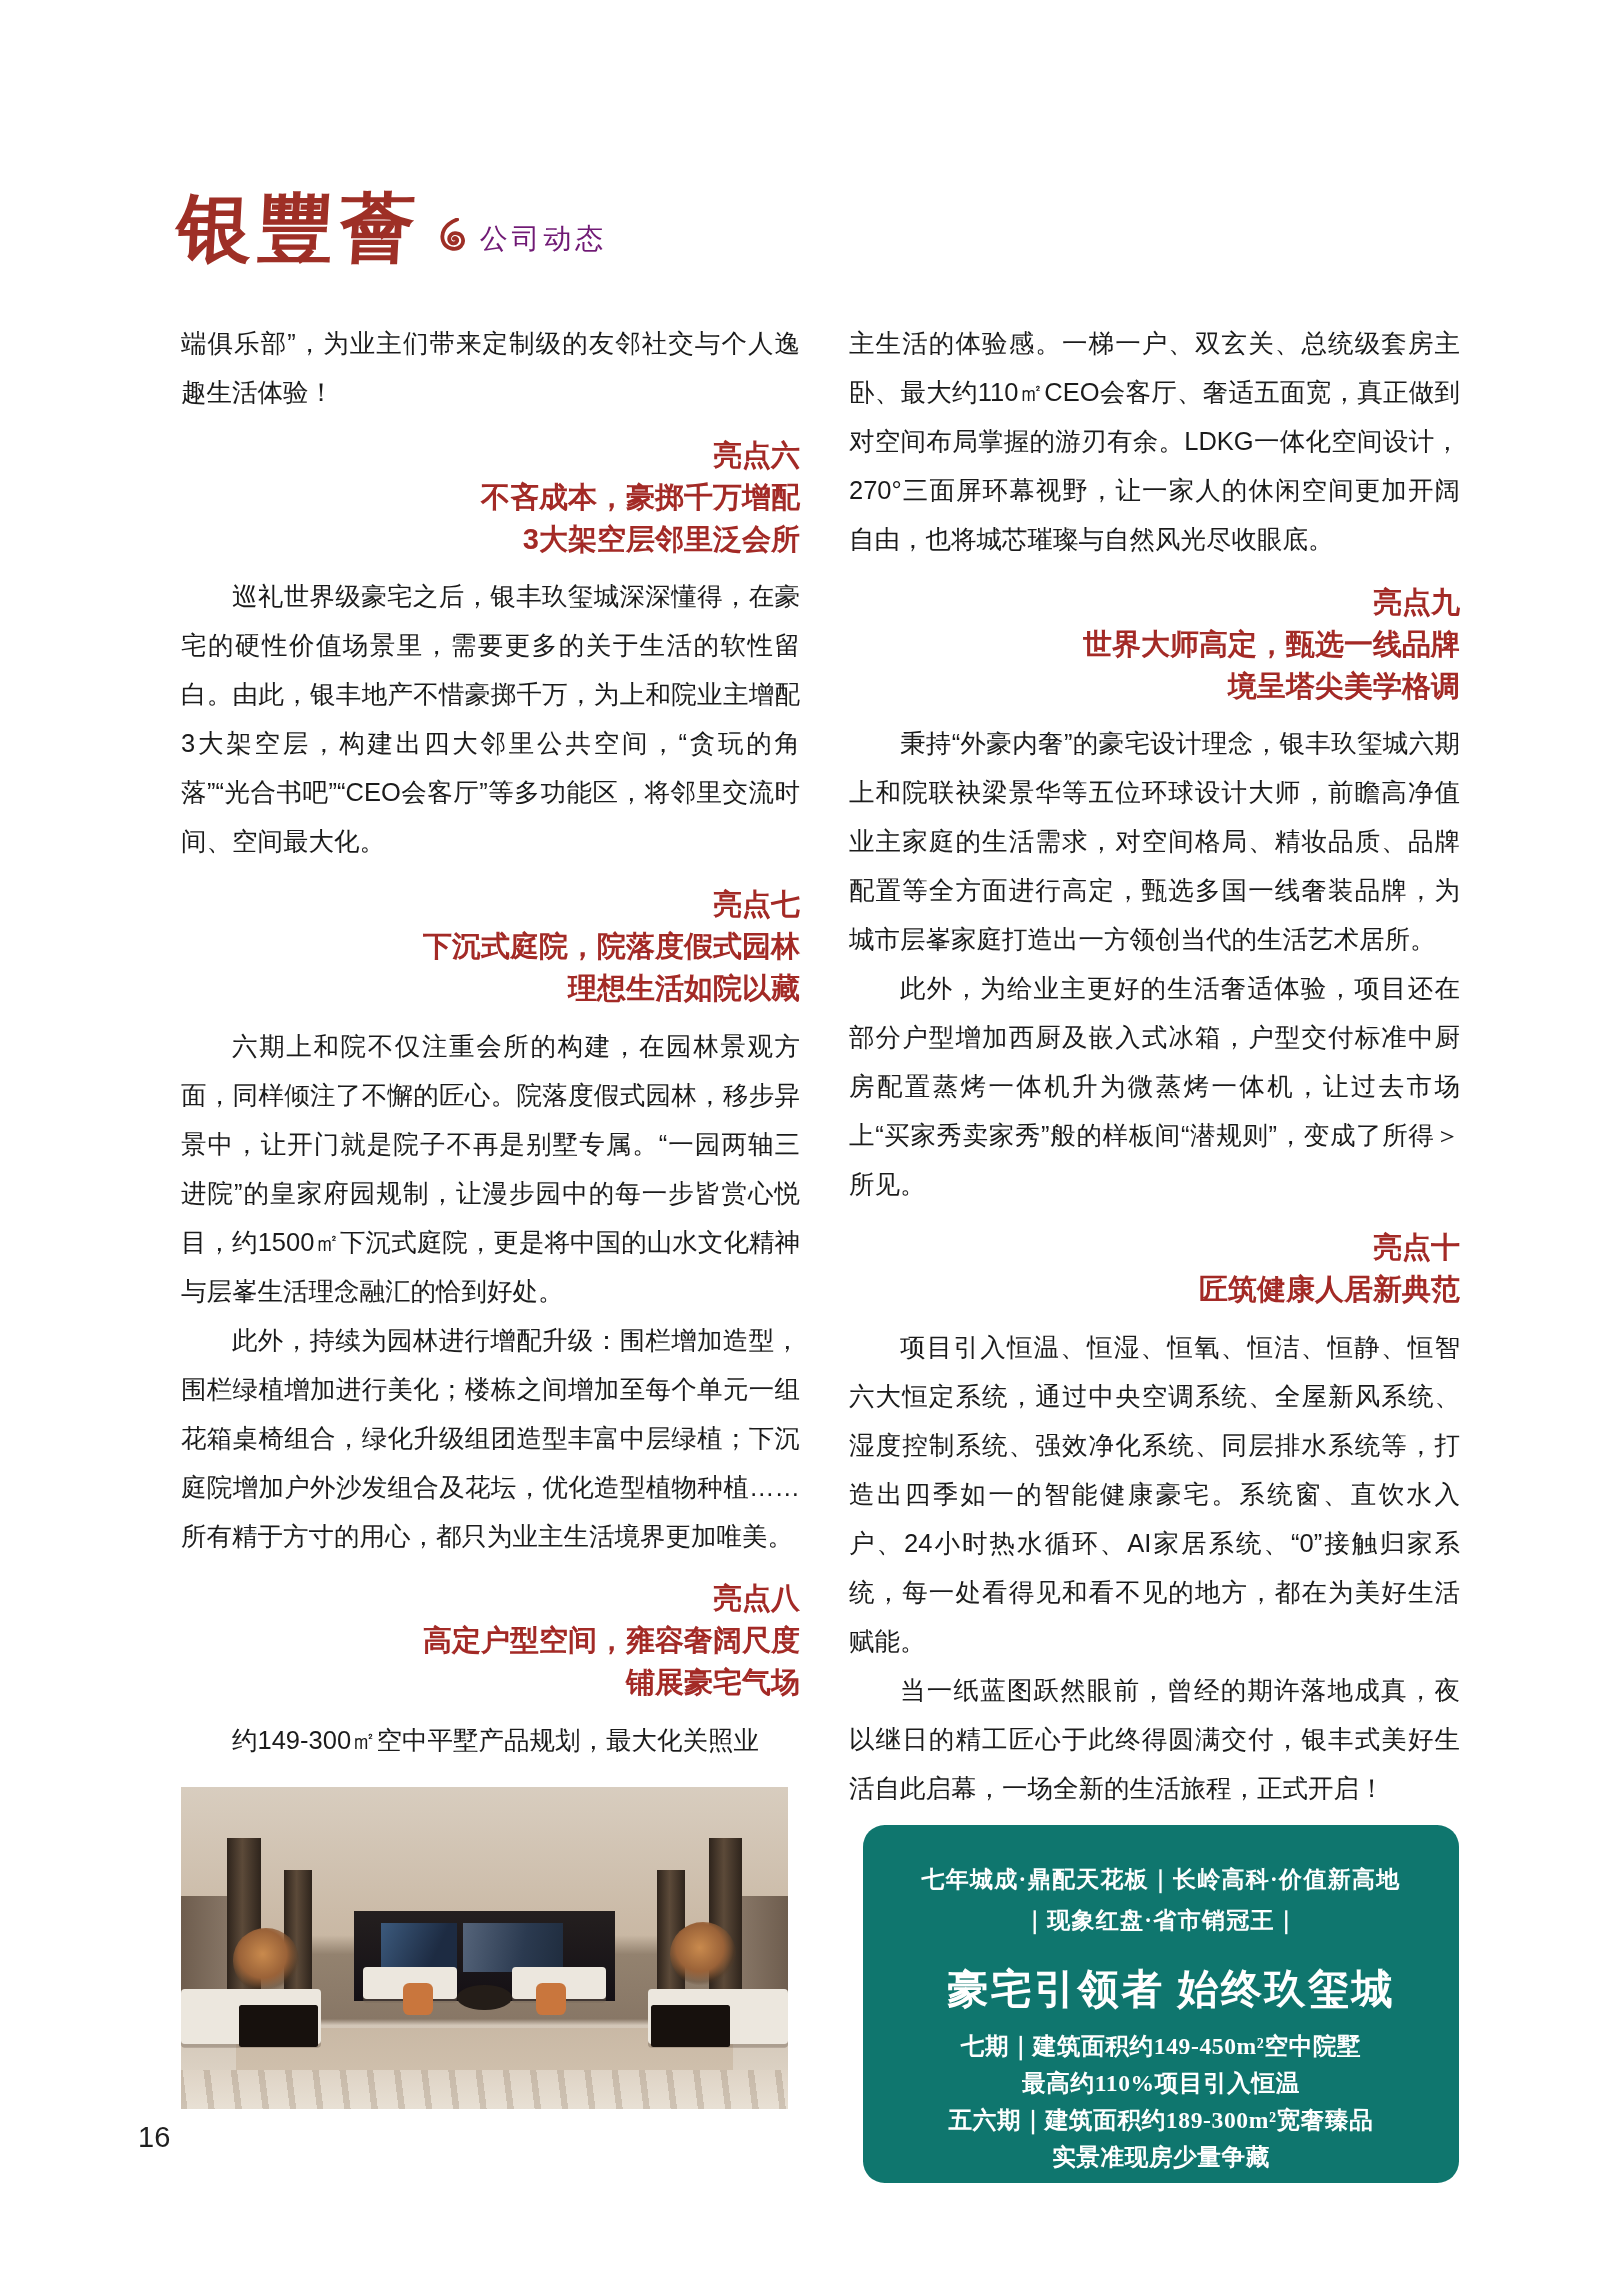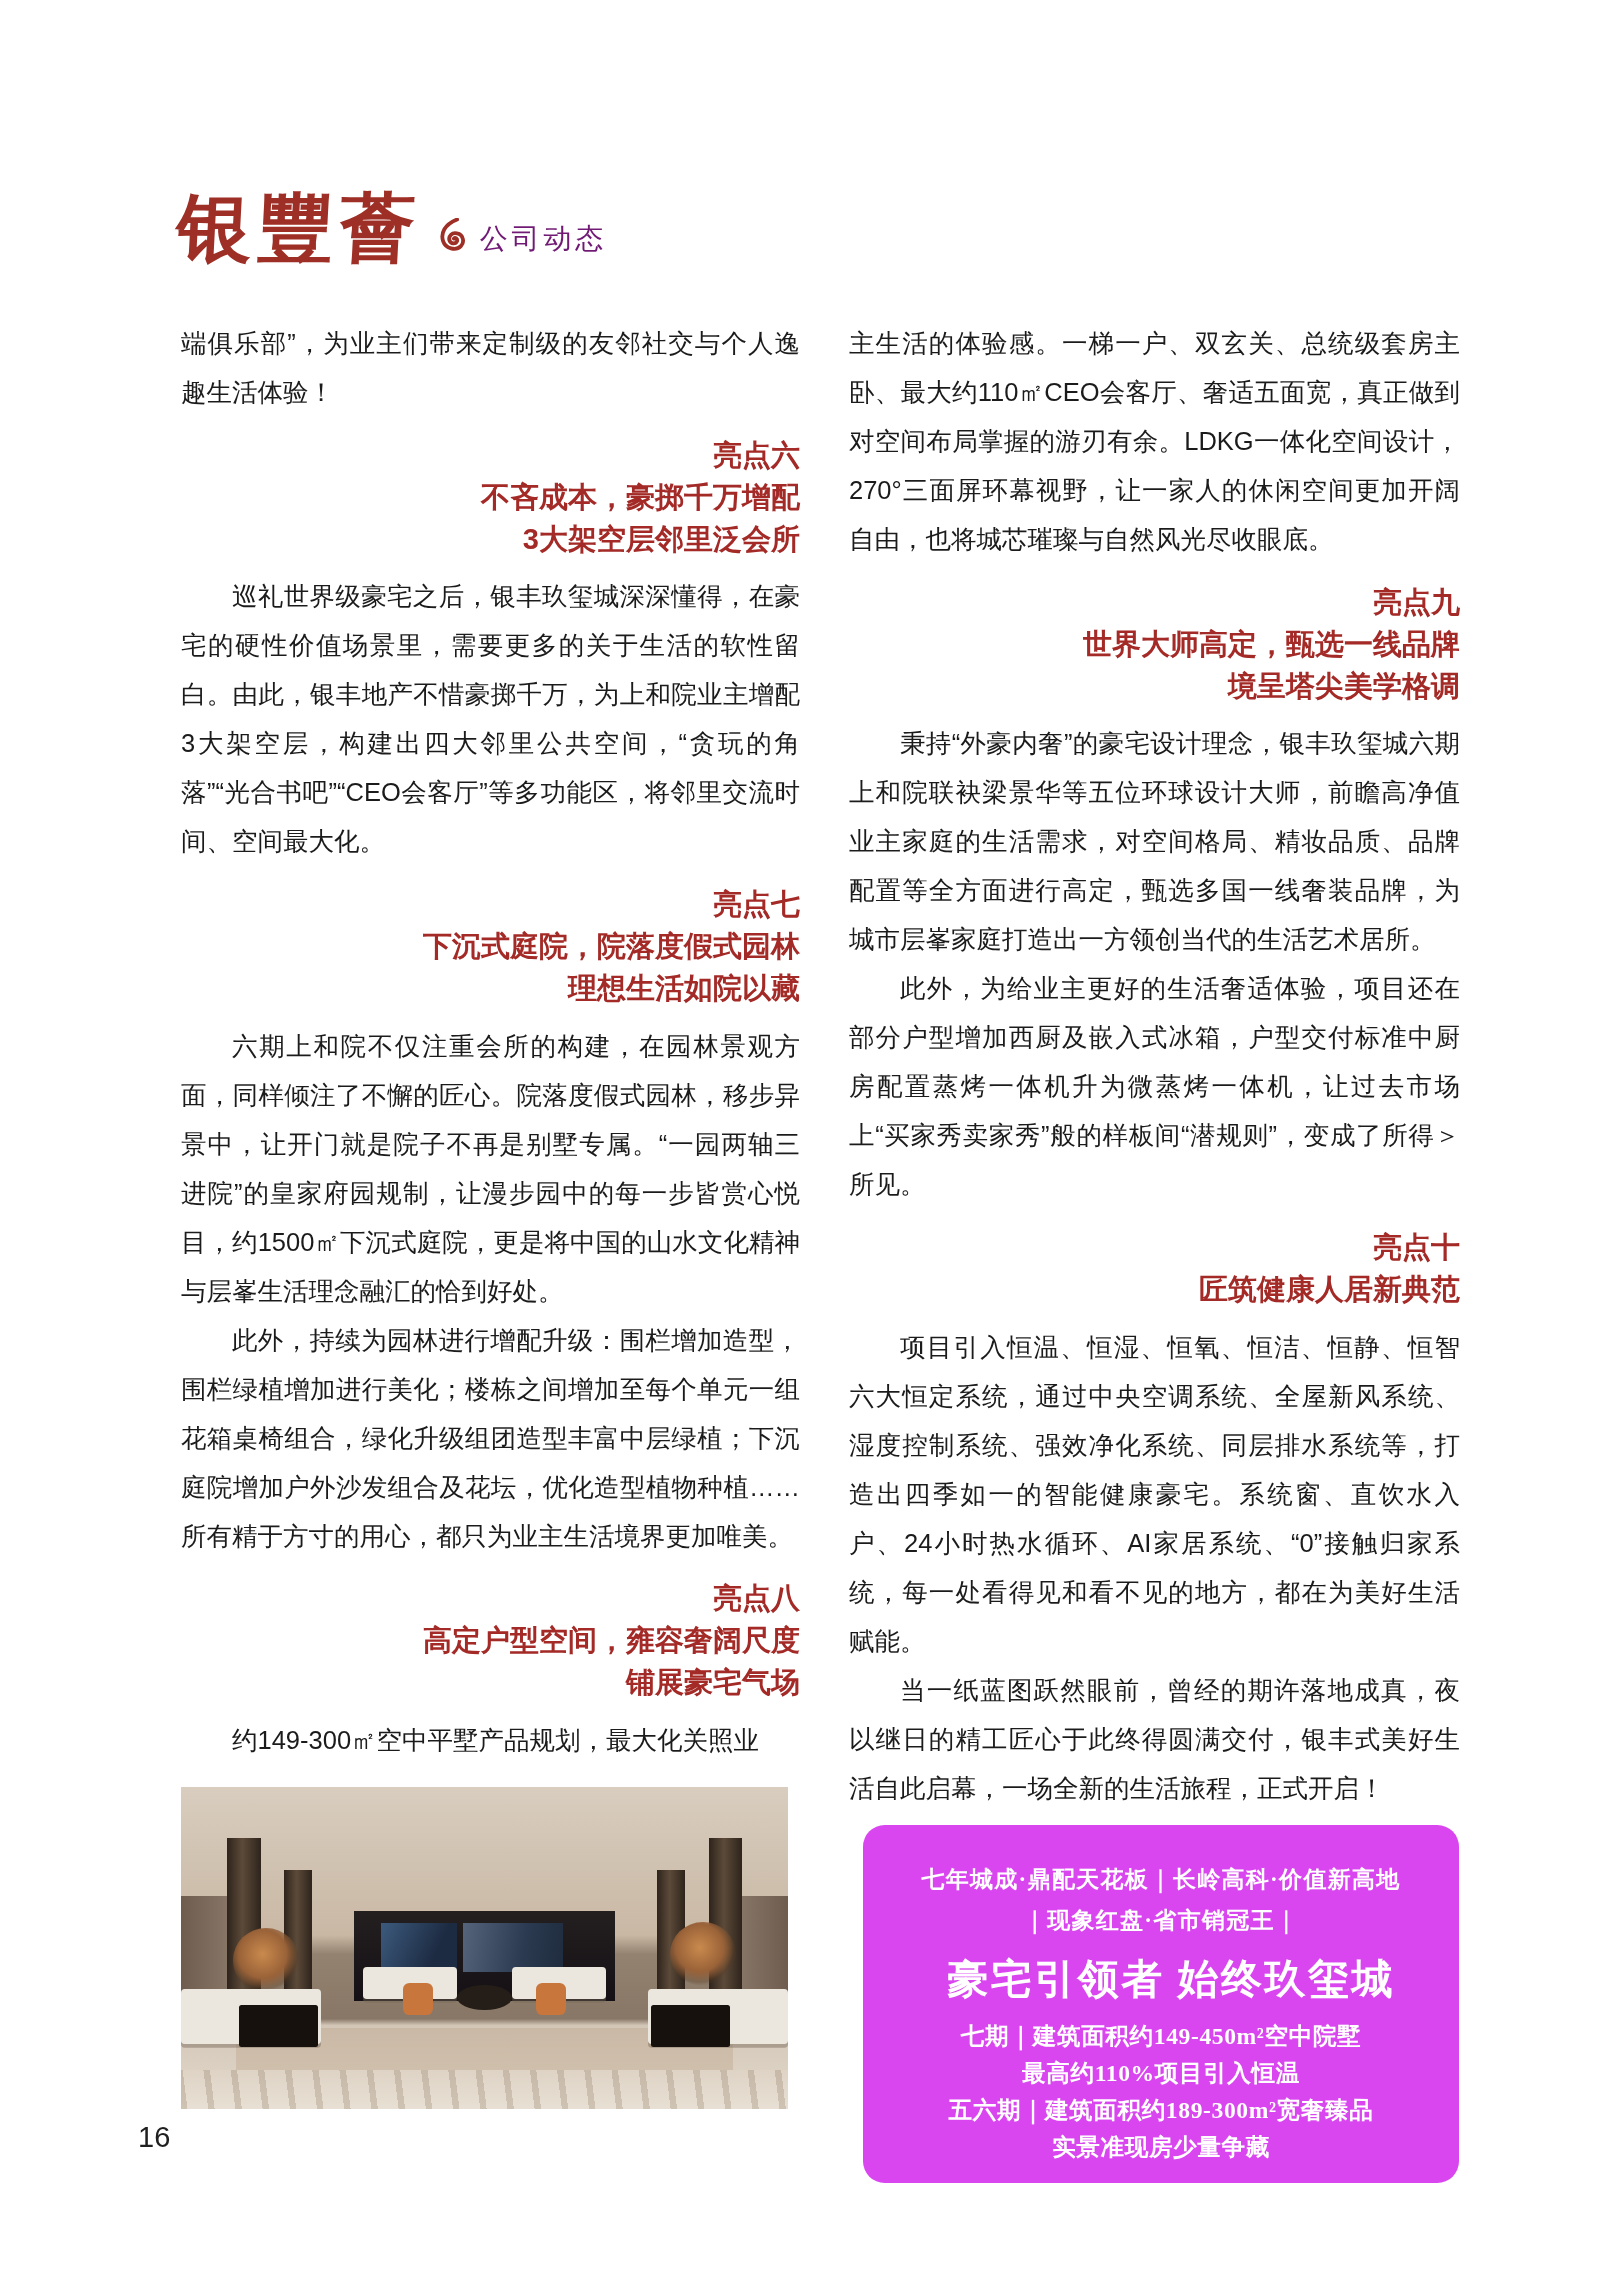--- a/index.html
+++ b/index.html
@@ -77,27 +77,27 @@
   .ph-sidetable{background:#17110d;border-radius:2.5px;}
   .ph-sidetable.t1{left:9.5%;top:68%;width:13%;height:13%;}
   .ph-sidetable.t2{right:9.5%;top:68%;width:13%;height:13%;}
   .ph-carpet{left:9%;top:75%;width:82%;height:13%;
     background:linear-gradient(180deg,#c8b7a3,#cdbda9);opacity:.9;}
   .ph-marble{left:0;top:88%;width:100%;height:12%;
     background:repeating-linear-gradient(83deg,rgba(140,118,95,.28) 0 6.4px,rgba(0,0,0,0) 6.4px 27px),linear-gradient(180deg,#ded3c5,#e8e0d4);}
   
   .promo{
     margin:12.7px 0 0 14px;width:596px;height:358px;
-    background:#d946ef;border-radius:21.7px;
+    background:#0f766e;border-radius:21.7px;
     color:#ffffff;text-align:center;
     font-family:"Liberation Serif",serif;
     padding-top:34px;box-sizing:border-box;
   }
   .promo .tag{font-size:23px;line-height:41px;font-weight:600;letter-spacing:1.3px;}
-  .promo .slogan{font-size:41px;font-weight:800;line-height:1.2;margin:14px 0 14px;letter-spacing:2.5px;padding-left:20px;}
+  .promo .slogan{font-size:41px;font-weight:800;line-height:1.2;margin:24px 0 14px;letter-spacing:2.5px;padding-left:20px;}
   .promo .detail{font-size:23.6px;line-height:37px;font-weight:700;letter-spacing:0.6px;}
   
   .page-num{position:absolute;left:138px;top:2093px;font-size:29px;color:#1f1f1f;font-family:"Liberation Sans",sans-serif;margin-top:28px;}
 </style>
 </head>
 <body>
 
 <div class="page">
 
   <div class="masthead">

